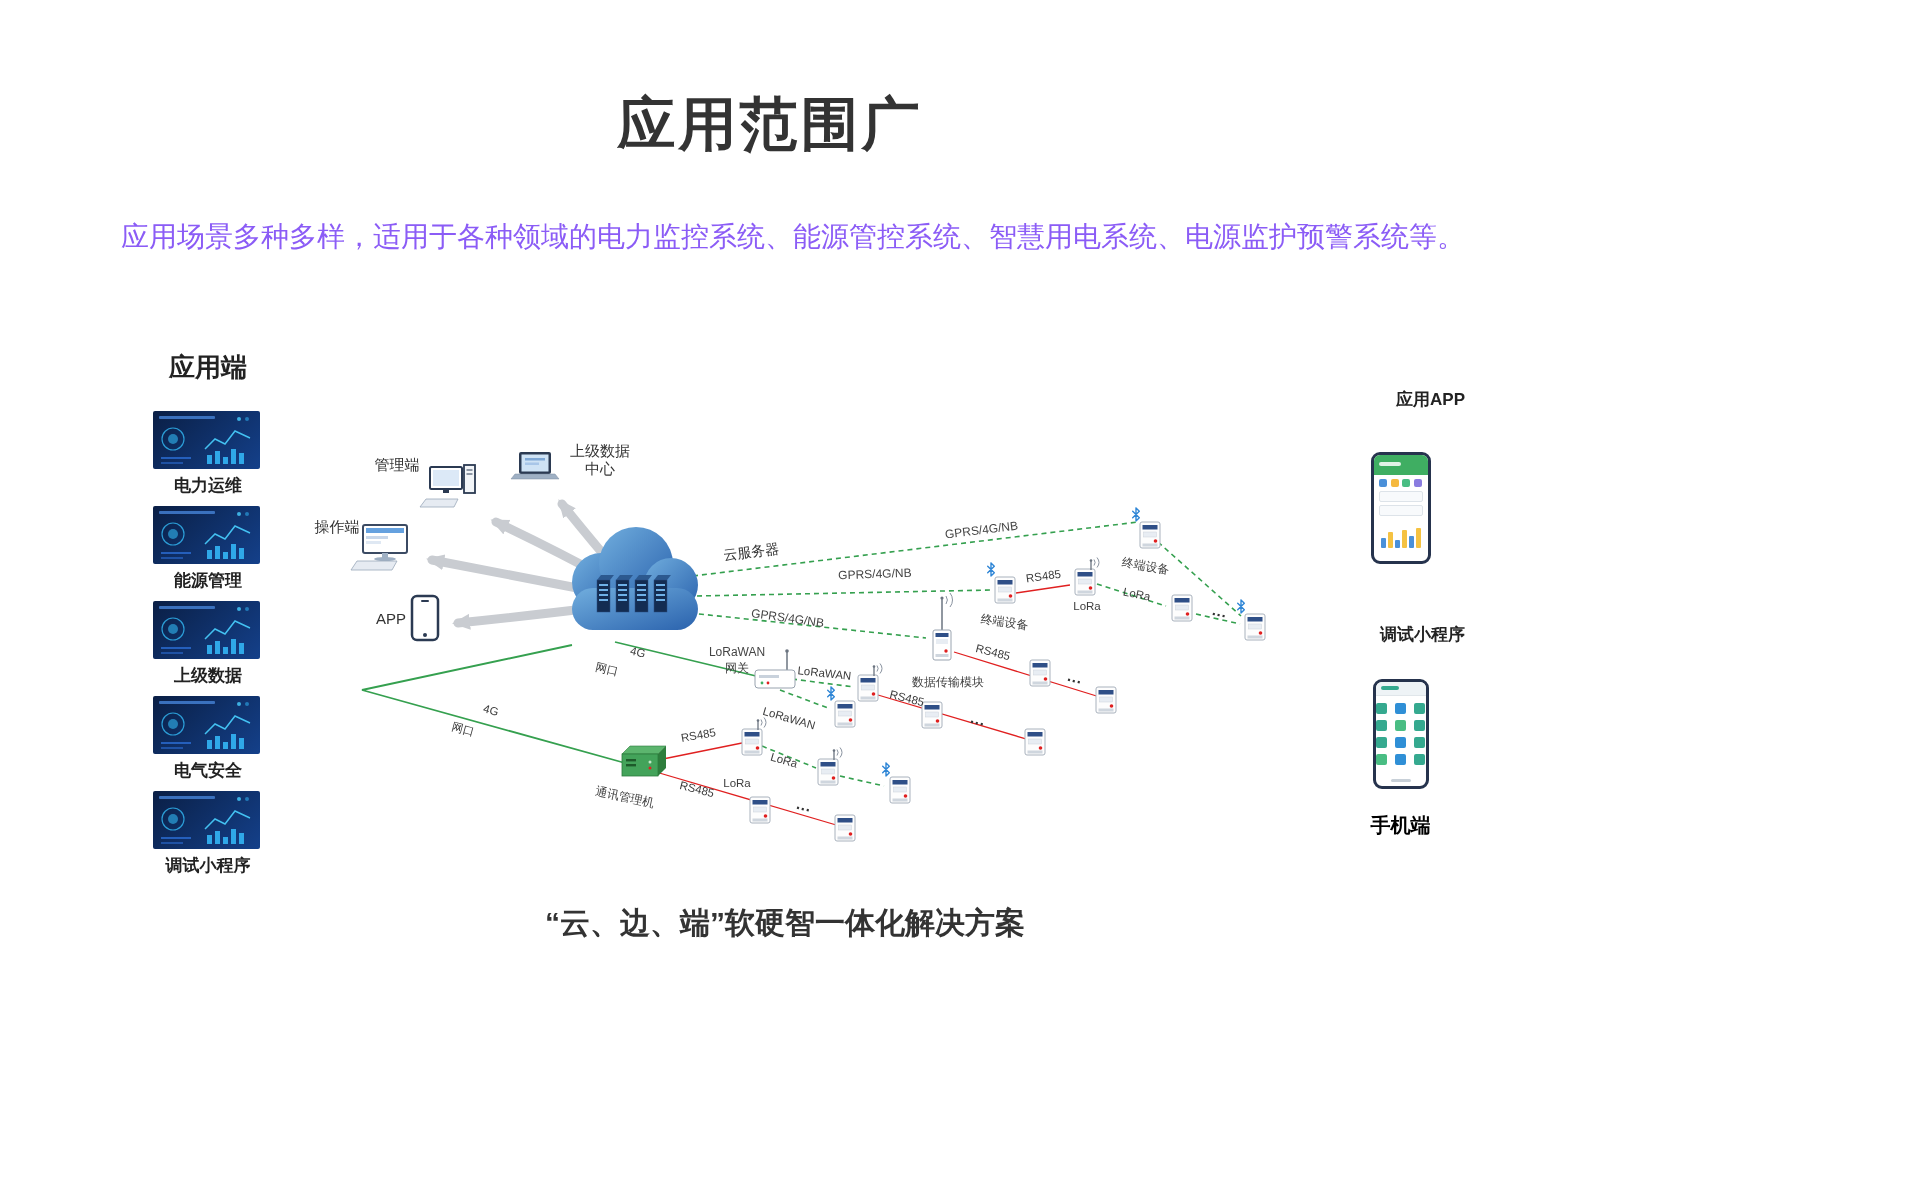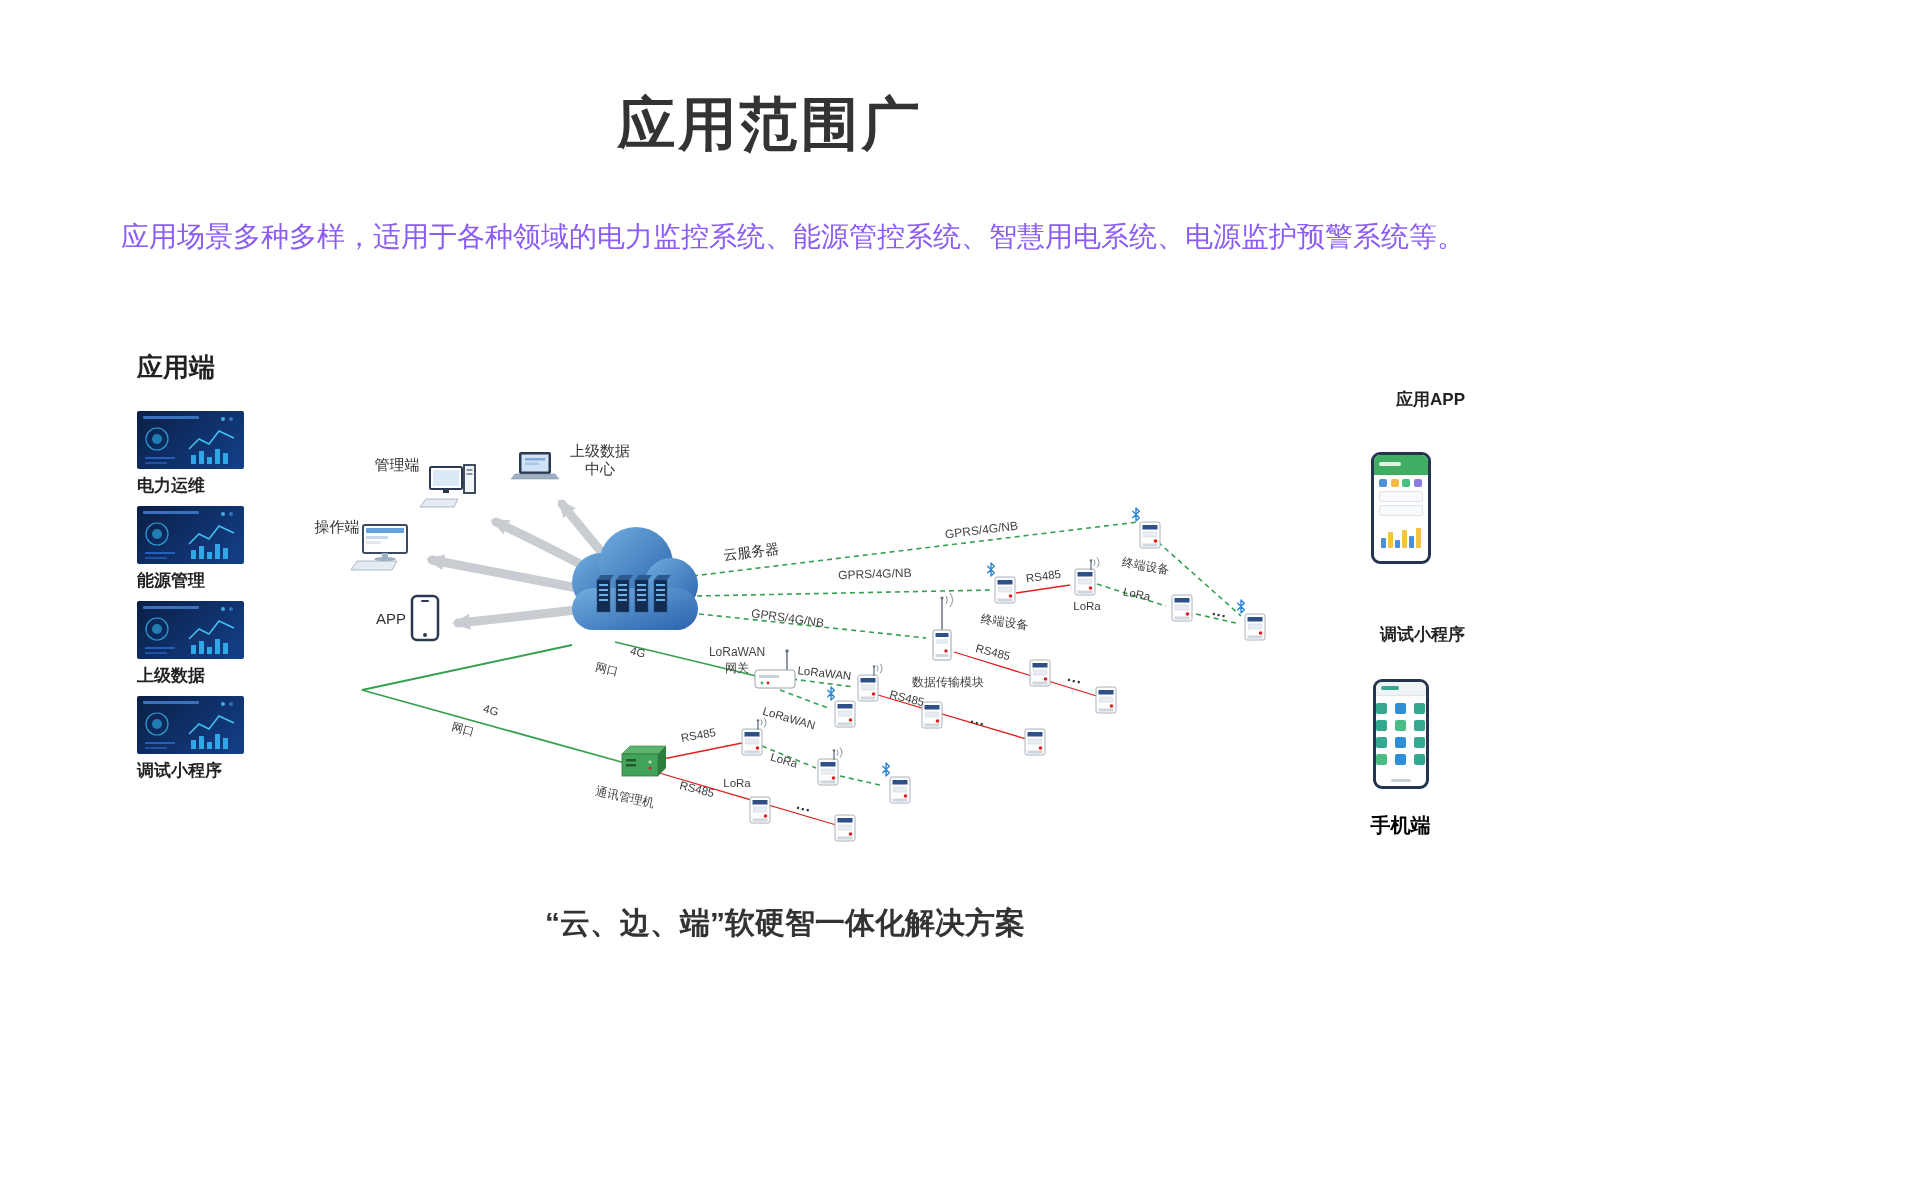--- a/index.html
+++ b/index.html
@@ -6,21 +6,21 @@
   .page{position:relative;width:1920px;height:1200px;background:#fff;overflow:hidden;
         font-family:"Liberation Sans","DejaVu Sans",sans-serif;color:#222;}
   .title{position:absolute;top:86px;left:770px;transform:translateX(-50%);
          font-size:58px;font-weight:700;color:#333;letter-spacing:3px;white-space:nowrap;}
   .subtitle{position:absolute;top:218px;left:793px;transform:translateX(-50%);
             font-size:28px;color:#8b5cf6;white-space:nowrap;}
   .footer{position:absolute;top:903px;left:785px;transform:translateX(-50%);
           font-size:30px;font-weight:700;color:#333;white-space:nowrap;}
 
   
-  .left-panel{position:absolute;left:137px;top:350px;width:110px;}
+  .left-panel{position:absolute;left:153px;top:350px;width:110px;text-align:center;}
   .left-heading{font-size:26px;font-weight:700;color:#222;margin:0 0 26px;}
   .thumb-item{margin-top:9px;}
   .thumb{width:107px;height:58px;border-radius:2px;position:relative;overflow:hidden;
          background:linear-gradient(135deg,#0a1f45,#14408a);}
   .thumb svg{position:absolute;left:0;top:0;width:100%;height:100%;}
   .thumb-label{margin-top:5px;font-size:17px;font-weight:700;color:#222;white-space:nowrap;}
 
   
   .right-panel{position:absolute;left:1318px;top:370px;width:165px;text-align:center;}
   .rp-heading{font-size:17px;font-weight:700;color:#222;margin:18px;white-space:nowrap;text-align:right;}
@@ -139,20 +139,40 @@
             <rect x="70" y="46" width="5" height="7" fill="#2fa8e8"></rect>
             <rect x="78" y="38" width="5" height="15" fill="#2fa8e8"></rect>
             <rect x="86" y="42" width="5" height="11" fill="#2fa8e8"></rect>
             <rect x="8" y="46" width="30" height="2" fill="#2a6bd1" opacity="0.8"></rect>
             <rect x="8" y="51" width="22" height="2" fill="#2a6bd1" opacity="0.6"></rect>
           </svg>
       </div>
       <div class="thumb-label">上级数据</div>
     </div>
 
+    <div class="thumb-item">
+      <div class="thumb">
+        <svg viewBox="0 0 107 58" preserveAspectRatio="none">
+            <rect x="6" y="5" width="56" height="3" rx="1" fill="#3f79c9" opacity="0.9"></rect>
+            <circle cx="86" cy="8" r="2" fill="#49d0ff" opacity="0.8"></circle>
+            <circle cx="94" cy="8" r="2" fill="#2fa8e8" opacity="0.6"></circle>
+            <circle cx="20" cy="28" r="11" fill="none" stroke="#35c3ff" stroke-width="1.2" opacity="0.75"></circle>
+            <circle cx="20" cy="28" r="5" fill="#35c3ff" opacity="0.55"></circle>
+            <polyline points="52,38 62,28 72,33 82,20 97,27" fill="none" stroke="#49d0ff" stroke-width="1.5" opacity="0.9"></polyline>
+            <rect x="54" y="44" width="5" height="9" fill="#2fa8e8"></rect>
+            <rect x="62" y="40" width="5" height="13" fill="#2fa8e8"></rect>
+            <rect x="70" y="46" width="5" height="7" fill="#2fa8e8"></rect>
+            <rect x="78" y="38" width="5" height="15" fill="#2fa8e8"></rect>
+            <rect x="86" y="42" width="5" height="11" fill="#2fa8e8"></rect>
+            <rect x="8" y="46" width="30" height="2" fill="#2a6bd1" opacity="0.8"></rect>
+            <rect x="8" y="51" width="22" height="2" fill="#2a6bd1" opacity="0.6"></rect>
+          </svg>
+      </div>
+      <div class="thumb-label">电气安全</div>
+    </div>
 
     <div class="thumb-item">
       <div class="thumb">
         <svg viewBox="0 0 107 58" preserveAspectRatio="none">
             <rect x="6" y="5" width="56" height="3" rx="1" fill="#3f79c9" opacity="0.9"></rect>
             <circle cx="86" cy="8" r="2" fill="#49d0ff" opacity="0.8"></circle>
             <circle cx="94" cy="8" r="2" fill="#2fa8e8" opacity="0.6"></circle>
             <circle cx="20" cy="28" r="11" fill="none" stroke="#35c3ff" stroke-width="1.2" opacity="0.75"></circle>
             <circle cx="20" cy="28" r="5" fill="#35c3ff" opacity="0.55"></circle>
             <polyline points="52,38 62,28 72,33 82,20 97,27" fill="none" stroke="#49d0ff" stroke-width="1.5" opacity="0.9"></polyline>

